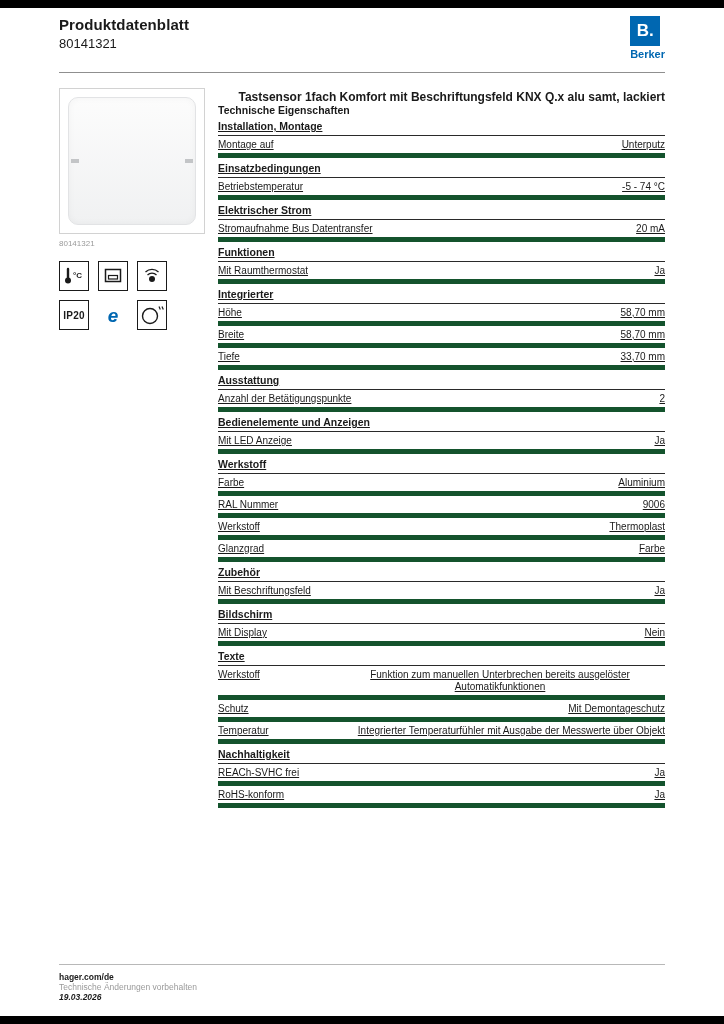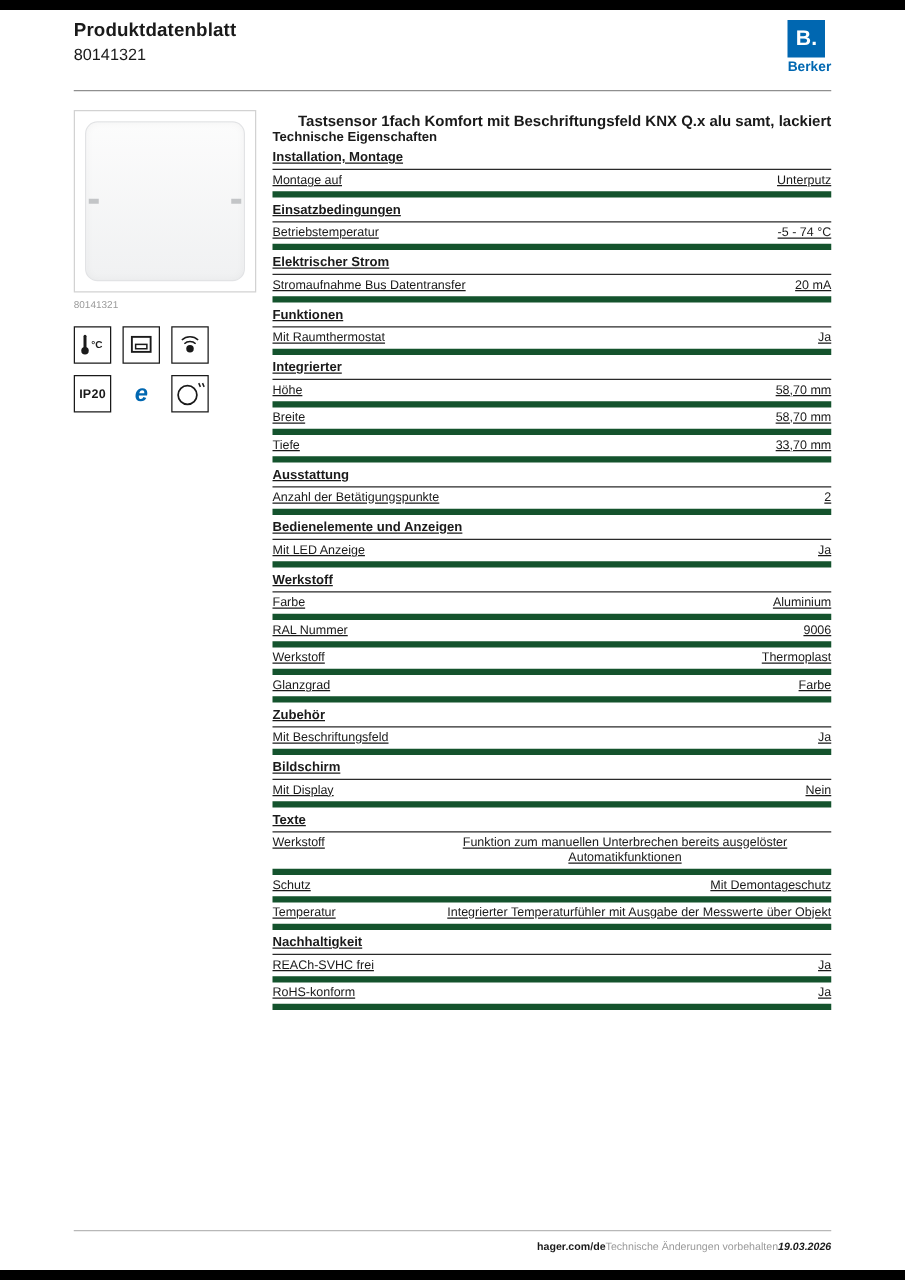--- a/index.html
+++ b/index.html
@@ -52,21 +52,21 @@
   .spec-section { margin-top:4px;text-decoration:underline; }
   .sec-title { font-size:10.5px; font-weight:bold; padding-bottom:3px; border-bottom:1px solid #2a2a2a; }
   .spec-row { display:flex; justify-content:space-between; align-items:flex-start;
               padding:2.5px 0; border-bottom:5px solid #14532d; font-size:10px; line-height:12px; }
   .spec-row .k { flex:none; padding-right:12px; }
   .spec-row .v { text-align:center; max-width:330px; }
 
   
   .footer { position:absolute; left:59px; right:59px; bottom:22px;
             border-top:1px solid #b8b8b8; padding-top:7px;
-            display:flex; justify-content:flex-end; align-items:baseline; font-size:8.5px; }
+            display:flex; justify-content:space-between; align-items:baseline; font-size:8.5px;flex-direction:column; }
   .f-left { font-weight:bold; color:#1a1a1a; text-decoration:none; }
   .f-center { color:#9a9a9a; }
   .f-right { font-weight:bold;font-style:italic; }
 </style>
 </head>
 <body>
 
 <div class="bar bar-top"></div>
 
 <div class="content">

